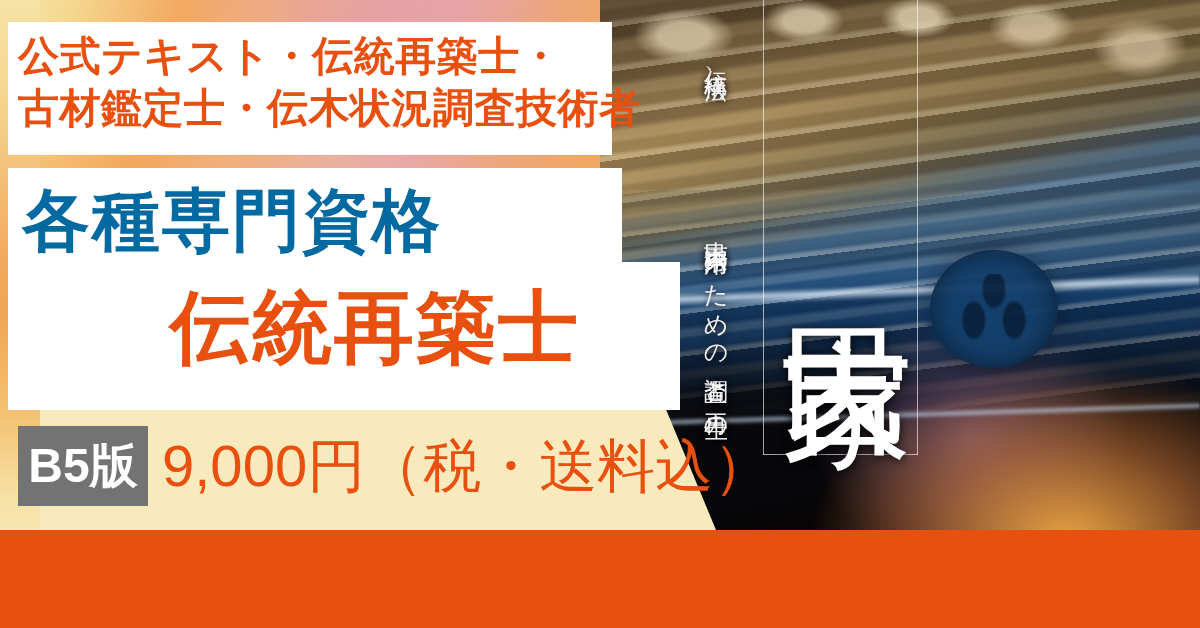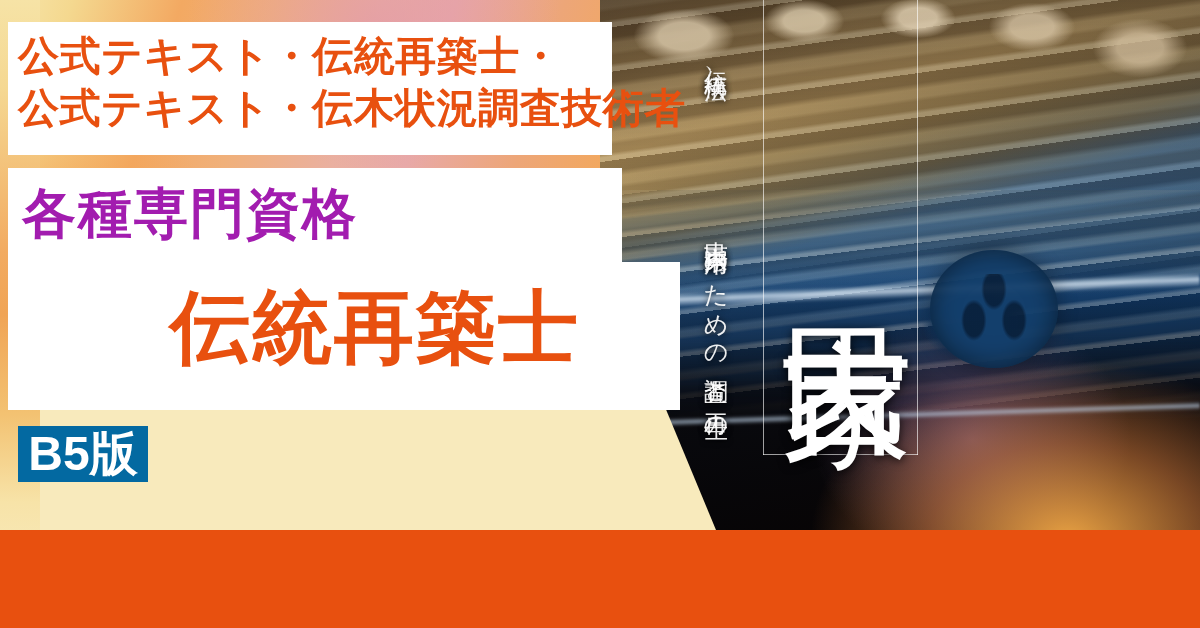--- a/index.html
+++ b/index.html
@@ -155,31 +155,31 @@
   }
 
   
   .cert-lines{
     position:absolute;left:18px;top:30px;width:700px;
     color:#e8500f;font-size:41px;font-weight:700;line-height:1.28;
     letter-spacing:.5px;white-space:nowrap;
   }
   .headline1{
     position:absolute;left:22px;top:186px;
-    color:#a21caf;font-size:54px;font-weight:700;line-height:1;letter-spacing:2px;white-space:nowrap;
+    color:#0369a1;font-size:68px;font-weight:700;line-height:1;letter-spacing:2px;white-space:nowrap;
   }
   .headline2{
     position:absolute;left:170px;top:288px;
     color:#e8500f;font-size:80px;font-weight:700;line-height:1;letter-spacing:2px;white-space:nowrap;
   }
 
   
   .size-badge{
-    position:absolute;left:18px;top:426px;width:130px;height:56px;
-    background:#0369a1;color:#fff;font-size:48px;font-weight:700;
+    position:absolute;left:18px;top:426px;width:130px;height:80px;
+    background:#737373;color:#fff;font-size:48px;font-weight:700;
     display:flex;align-items:center;justify-content:center;letter-spacing:0px;
   }
   .price-text{
     position:absolute;left:162px;top:430px;
     color:#e8500f;font-size:58px;font-weight:400;line-height:72px;white-space:nowrap;
   }
 
   
   .cta-bar{
     position:absolute;left:0;top:530px;width:1200px;height:98px;background:#e8500f;
@@ -207,26 +207,27 @@
   <div class="cover-title">古民家</div>
 
   <div class="cream-lower"></div>
   <div class="cream-upper-left"></div>
 
   <div class="panel-top"></div>
   <div class="panel-mid-ext"></div>
 
   <div class="cert-lines">
     <div>公式テキスト・伝統再築士・</div>
-    <div>公式テキスト・伝木状況調査技術者</div>
+    <div>古材鑑定士・伝木状況調査技術者</div>
   </div>
 
   <div class="headline1">各種専門資格</div>
   <div class="headline2">伝統再築士</div>
 
   <div class="size-badge">B5版</div>
+  <div class="price-text">9,000円（税・送料込）</div>
 
   <div class="cta-bar">
     
     
   </div>
 
 </div>
 
 </body></html>

